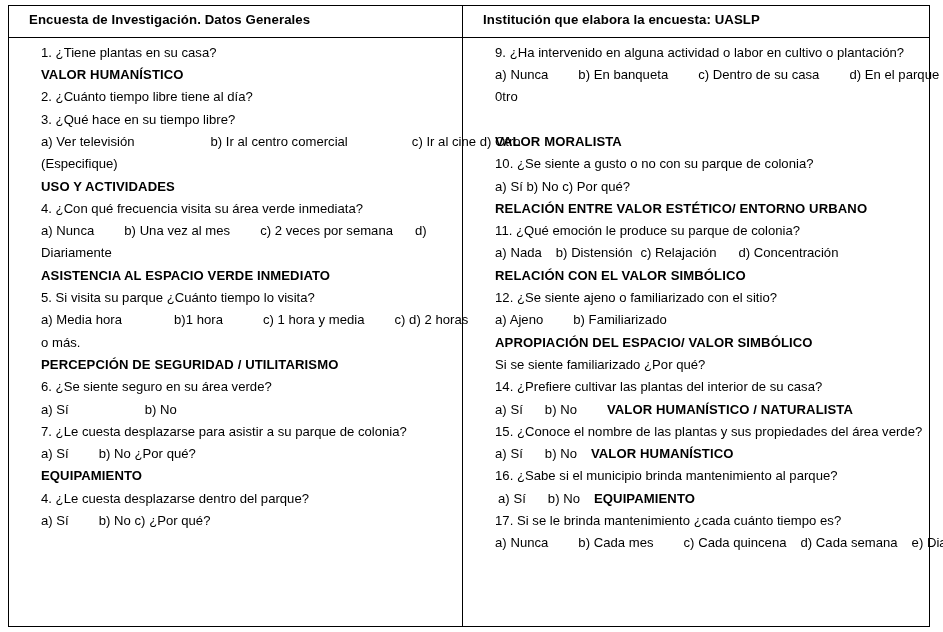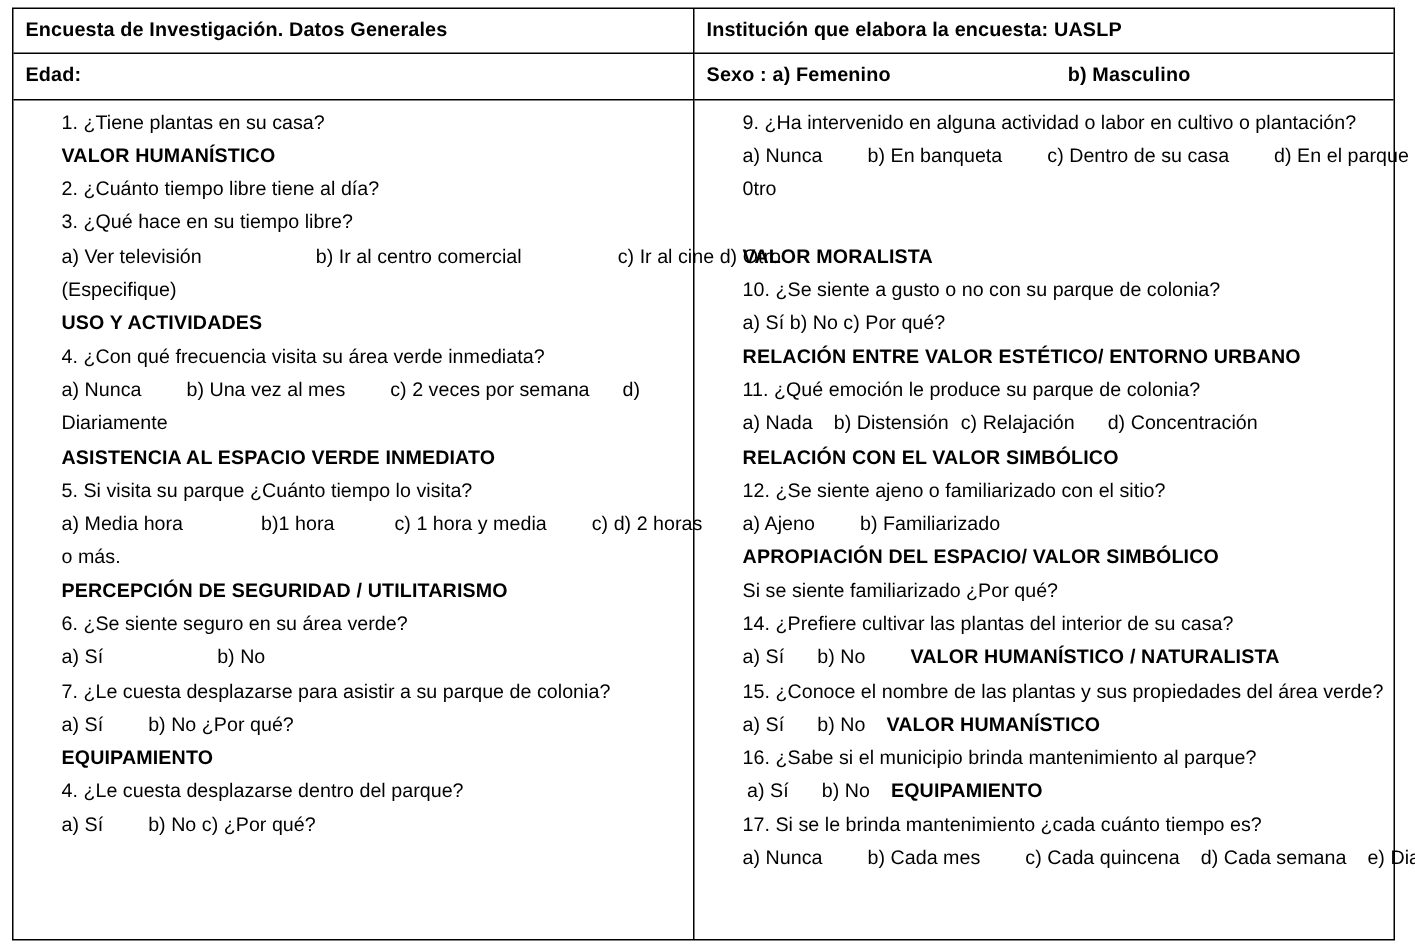--- a/index.html
+++ b/index.html
@@ -48,20 +48,21 @@
     width: 435px;
   }
 
   
   tr.hdr-row > td {
     border-bottom: 1.4px solid #000000;
   }
 
   .cell-pad {
     padding: 0 4px 0 8px;
+    margin-left: 12px;
   }
 
   .hdr-line {
     font-size: 13.2px;
     font-weight: bold;
     line-height: 27px;
     height: 27px;
     white-space: nowrap;
     letter-spacing: 0.1px;
   }
@@ -113,32 +114,20 @@
           </div>
         </td>
         <td class="col-right">
           <div class="cell-pad">
             <div class="hdr-line">Institución que elabora la encuesta: UASLP</div>
           </div>
         </td>
       </tr>
 
 
-      <tr class="hdr-row">
-        <td class="col-left">
-          <div class="cell-pad">
-            <div class="hdr-line">Edad:</div>
-          </div>
-        </td>
-        <td class="col-right">
-          <div class="cell-pad">
-            <div class="hdr-line"><span>Sexo : a) Femenino</span><span class="gap-masc"></span><span>b) Masculino</span></div>
-          </div>
-        </td>
-      </tr>
 
       <tr>
         <td class="col-left">
           <div class="body-cell">
 
             <div class="ln">1. ¿Tiene plantas en su casa?</div>
             <div class="ln b">VALOR HUMANÍSTICO</div>
             <div class="ln">2. ¿Cuánto tiempo libre tiene al día?</div>
             <div class="ln">3. ¿Qué hace en su tiempo libre?</div>
             <div class="ln"><span>a) Ver televisión</span><span class="s8"></span><span>b) Ir al centro comercial</span><span class="s7"></span><span>c) Ir al cine d) Otro</span></div>

